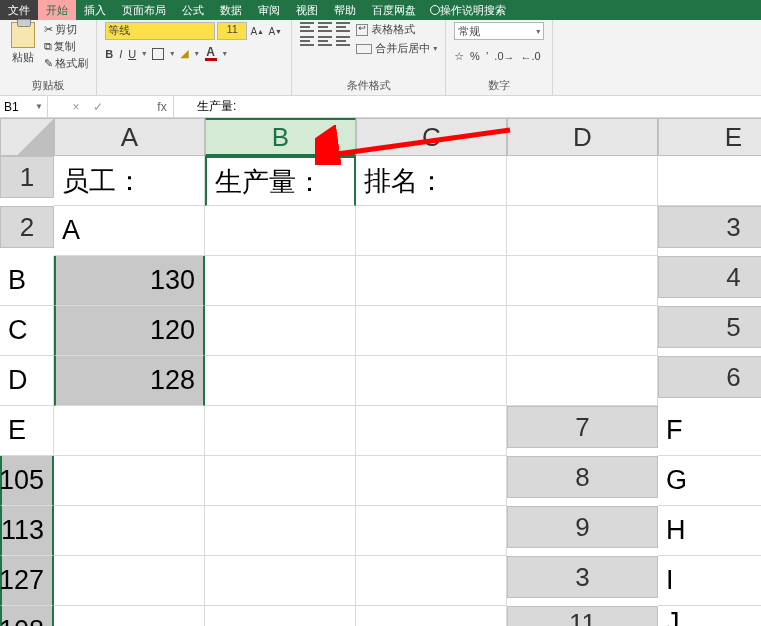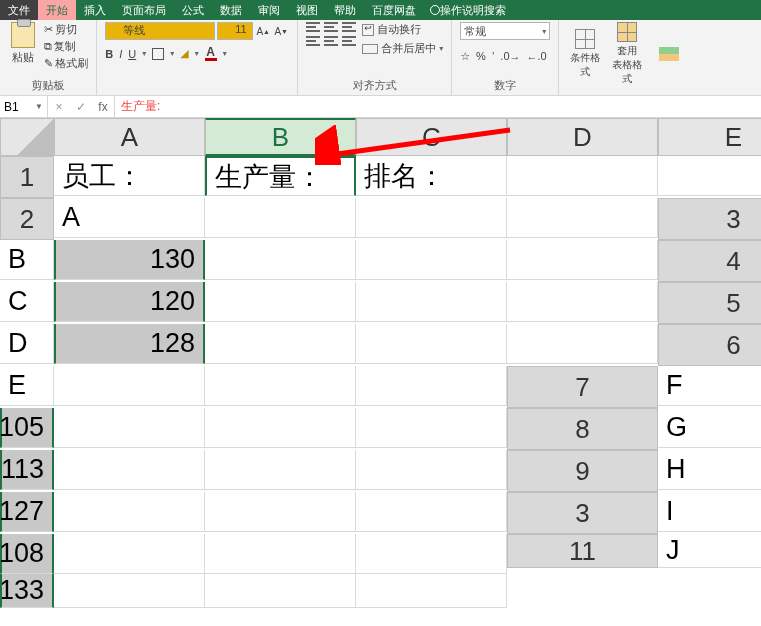--- a/index.html
+++ b/index.html
@@ -22,21 +22,21 @@
   
   .clip-paste { display: flex; flex-direction: column; align-items: center; gap: 2px; width: 30px; }
   .paste-icon { width: 24px; height: 26px; background: #f7e6b0; border: 1px solid #b89b4a; position: relative; }
   .paste-icon::before { content: ""; position: absolute; top: -4px; left: 5px; width: 12px; height: 6px; background: #ccc; border: 1px solid #888; border-radius: 2px; }
   .clip-side { display: flex; flex-direction: column; gap: 2px; font-size: 11px; }
   .clip-side div { display: flex; align-items: center; gap: 2px; }
   .scissors, .copy-icon, .brush-icon { font-size: 11px; }
 
   
   .font-top { display: flex; gap: 2px; align-items: center; }
-  .font-name, .font-size { border: 1px solid #b5b5b5; background: #eab308; height: 18px; font-size: 11px; padding: 0 17px; }
+  .font-name, .font-size { border: 1px solid #b5b5b5; background: #fde047; height: 18px; font-size: 11px; padding: 0 2px; }
   .font-name { width: 110px; }
   .font-size { width: 30px; text-align: center; }
   .small-btn { width: 16px; height: 16px; display: flex; align-items: center; justify-content: center; font-size: 10px; }
   .font-bot { display: flex; gap: 6px; align-items: center; margin-top: 4px; }
   .font-bot .b { font-weight: bold; } .font-bot .i { font-style: italic; } .font-bot .u { text-decoration: underline; }
   .dd { font-size: 8px; color: #666; }
   .border-icon { width: 12px; height: 12px; border: 1px solid #555; }
   .fill-swatch { display: flex; gap: 1px; align-items: center; }
   .bucket { font-size: 11px; color: #c09000; }
   .font-color { display: flex; flex-direction: column; align-items: center; line-height: 1; }
@@ -61,37 +61,37 @@
   
   .styles-content { display:flex; gap:6px; align-items:center; }
   .style-btn { display:flex; flex-direction:column; align-items:center; gap:2px; font-size:10px; text-align:center; width:36px;}
   .style-grid { width:20px; height:20px; border:1px solid #888; background:
     linear-gradient(#888,#888) 50% 0/1px 100% no-repeat,
     linear-gradient(#888,#888) 0 50%/100% 1px no-repeat; }
   .style-grid.fmt { background-color:#f2d58d; }
   .style-cell { width:20px; height:14px; background:linear-gradient(#8fd08f,#8fd08f) 0 0/100% 50% no-repeat, #f4c77c; }
 
   
-  .fx-row { height: 22px; border-bottom: 1px solid #d6d6d6; display:flex; align-items:stretch; font-size:12px; }
+  .fx-row { height: 22px; border-bottom: 1px solid #d6d6d6; display:flex; align-items:stretch; font-size:12px;gap:17px; }
   .namebox { width: 48px; border-right:1px solid #d6d6d6; padding:0 4px; display:flex; align-items:center; gap:4px; justify-content:space-between; }
   .namebox .tri { font-size:8px; color:#666; }
   .fx-btns { display:flex; align-items:center; border-right:1px solid #d6d6d6; }
   .fx-btns span { width:22px; text-align:center; color:#999; font-size:12px; }
-  .fx-btns .fx { color:#666; }
-  .fx-input { flex:1; padding:0 6px; display:flex; align-items:center; color:#ef4444; }
+  .fx-btns .fx { color:#666;margin-left:42px; }
+  .fx-input { flex:1; padding:0 6px; display:flex; align-items:center; color:#000000; }
 
   
   .sheet { display:grid; grid-template-columns: 54px repeat(5, 151px); position:absolute; top:118px; left:0; right:0;}
   .hdr, .rowhdr, .corner { background:#e6e6e6; border:1px solid #bfbfbf; display:flex; align-items:center; justify-content:center; font-size:24px; color:#333; }
   .corner { height: 38px; background: linear-gradient(135deg, #e6e6e6 60%, #bfbfbf 60%); }
   .hdr { height:38px; font-size:26px; }
   .hdr.sel { background:#d4ead4; border-top:2px solid #217346; border-bottom:2px solid #217346; color:#217346;}
   .rowhdr { height:42px; font-size:26px; }
   .rowhdr.sel, .rowhdr.selpart { background:#d9d9d9; }
-  .cell { height:40px; border-right:1px solid #d9d9d9; border-bottom:1px solid #d9d9d9; display:flex; align-items:center; font-size:27px; padding:0 8px; color:#000; }
+  .cell { height:50px; border-right:1px solid #d9d9d9; border-bottom:1px solid #d9d9d9; display:flex; align-items:center; font-size:27px; padding:0 8px; color:#000; }
   .cell.text { justify-content:flex-start; }
   .cell.num { justify-content:flex-end; }
   .cell.selcol { background:#c8c8c8; border-right:2px solid #217346; border-left:2px solid #217346; }
   .cell.selhead { background:#fff; border-right:2px solid #217346; border-left:2px solid #217346; border-top:2px solid #217346; }
   .row11 { height:34px; overflow:hidden; }
 
   
   .arrow { position:absolute; top:125px; left:315px; width:200px; height:40px; pointer-events:none; }
   .arrow svg { width:100%; height:100%; }
 
@@ -211,66 +211,49 @@
           <div class="align-icon">
               <span></span>
               <span></span>
               <span></span>
             </div>
         </div>
       </div>
       <div class="align-col">
         <div class="wrap-box">
             <span class="wrap-ico"></span>
-            <span>自动换行</span>
+            <span>表格格式</span>
           </div>
         <div class="merge-box">
             <span class="merge-ico"></span>
             <span>合并后居中</span>
             <span class="dd">▾</span>
           </div>
       </div>
     </div>
-    <div class="groupname">对齐方式</div>
+    <div class="groupname">条件格式</div>
   </div>
 
   <div class="group">
     <div class="content" style="flex-direction:column;">
       <div class="num-top">
           <span>常规</span>
           <span class="dd">▾</span>
         </div>
       <div class="num-bot">
         <span>☆</span>
         <span>%</span>
         <span>ʼ</span>
         <span>.0→</span>
         <span>←.0</span>
       </div>
     </div>
     <div class="groupname">数字</div>
   </div>
 
-  <div class="group" style="border-right:none">
-    <div class="styles-content">
-      <div class="style-btn">
-        <div class="style-grid"></div>
-        <div>条件格式</div>
-      </div>
-      <div class="style-btn">
-        <div class="style-grid fmt"></div>
-        <div style="white-space:pre-line">套用
-表格格式</div>
-      </div>
-      <div class="style-btn">
-        <div class="style-cell"></div>
-      </div>
-    </div>
-    <div class="groupname">&nbsp;</div>
-  </div>
 </div>
 
 <div class="fx-row">
   <div class="namebox">
     <span>B1</span>
       <span class="tri">▼</span>
   </div>
   <div class="fx-btns">
     <span>×</span>
     <span>✓</span>

